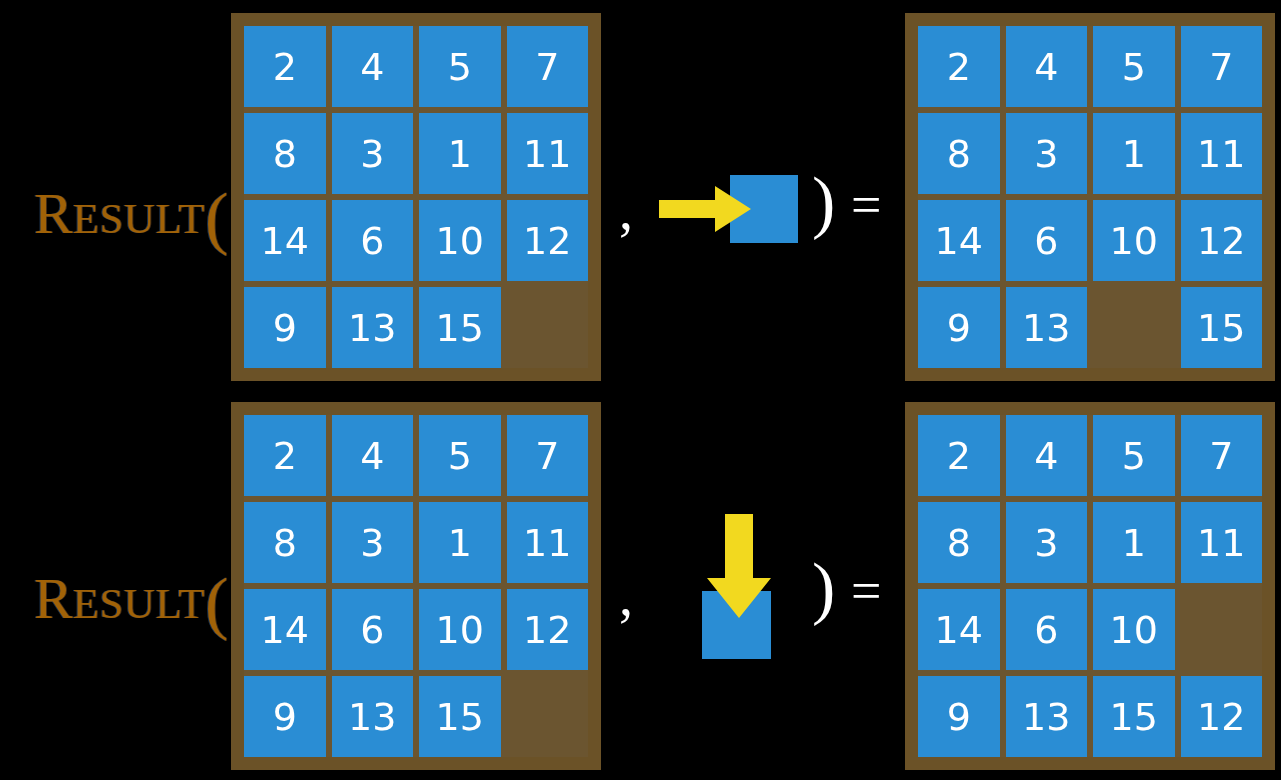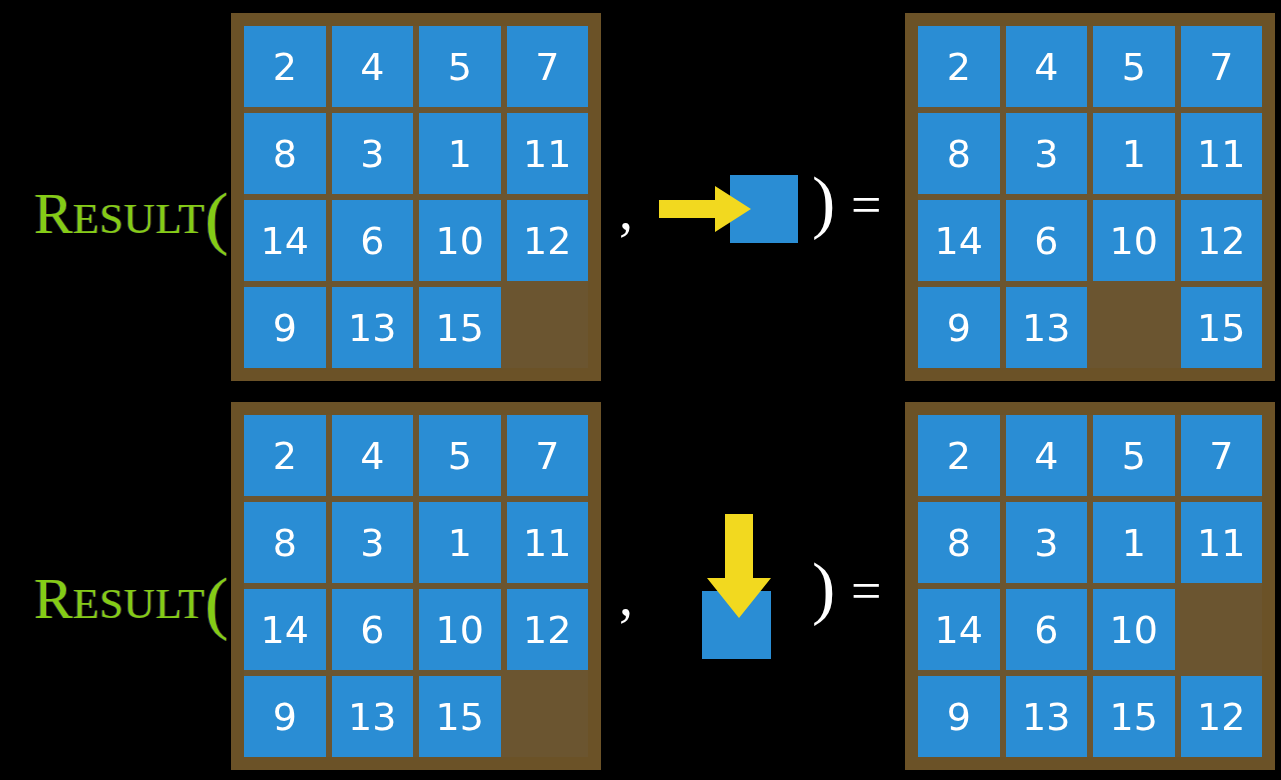--- a/index.html
+++ b/index.html
@@ -18,21 +18,21 @@
     position: relative;
     width: 1281px;
     height: 780px;
     background: #000000;
   }
 
   
   .result-label {
     position: absolute;
     font-family: "Liberation Serif", serif;
-    color: #84cc16;
+    color: #a16207;
     white-space: nowrap;
     line-height: 1;
     text-shadow: 1px 0 0 rgba(120,80,40,0.55), -1px 0 0 rgba(60,110,170,0.45);
   }
   .result-label .cap {
     font-size: 58px;
   }
   .result-label .smallcaps {
     font-size: 43px;
     letter-spacing: 0.5px;

